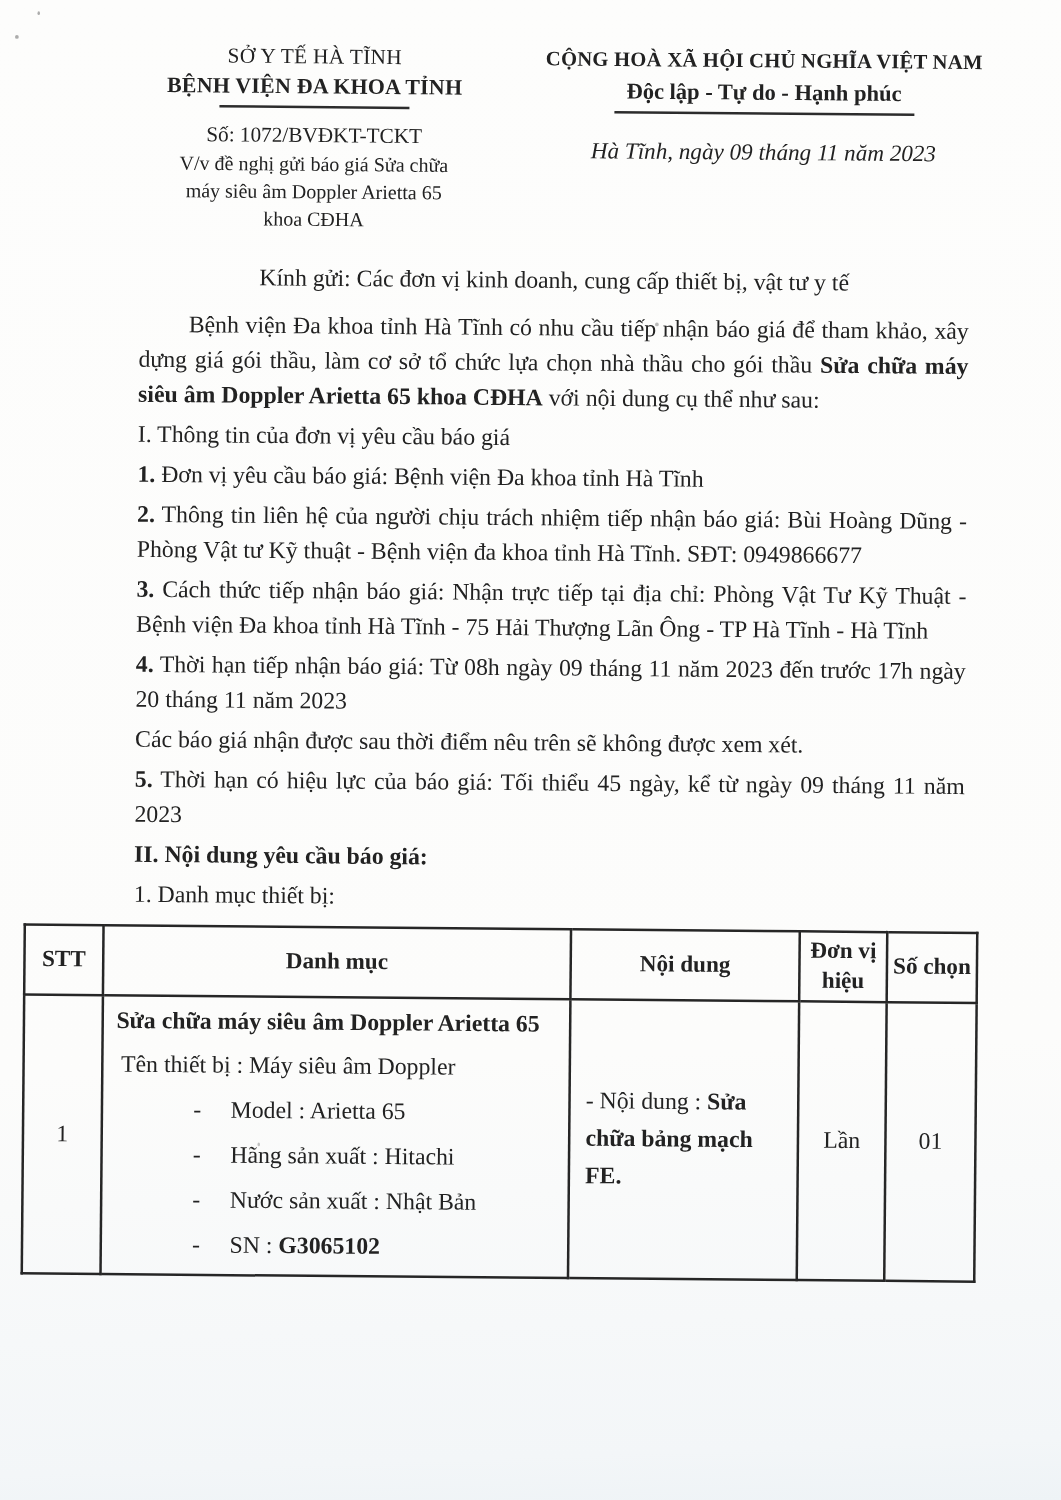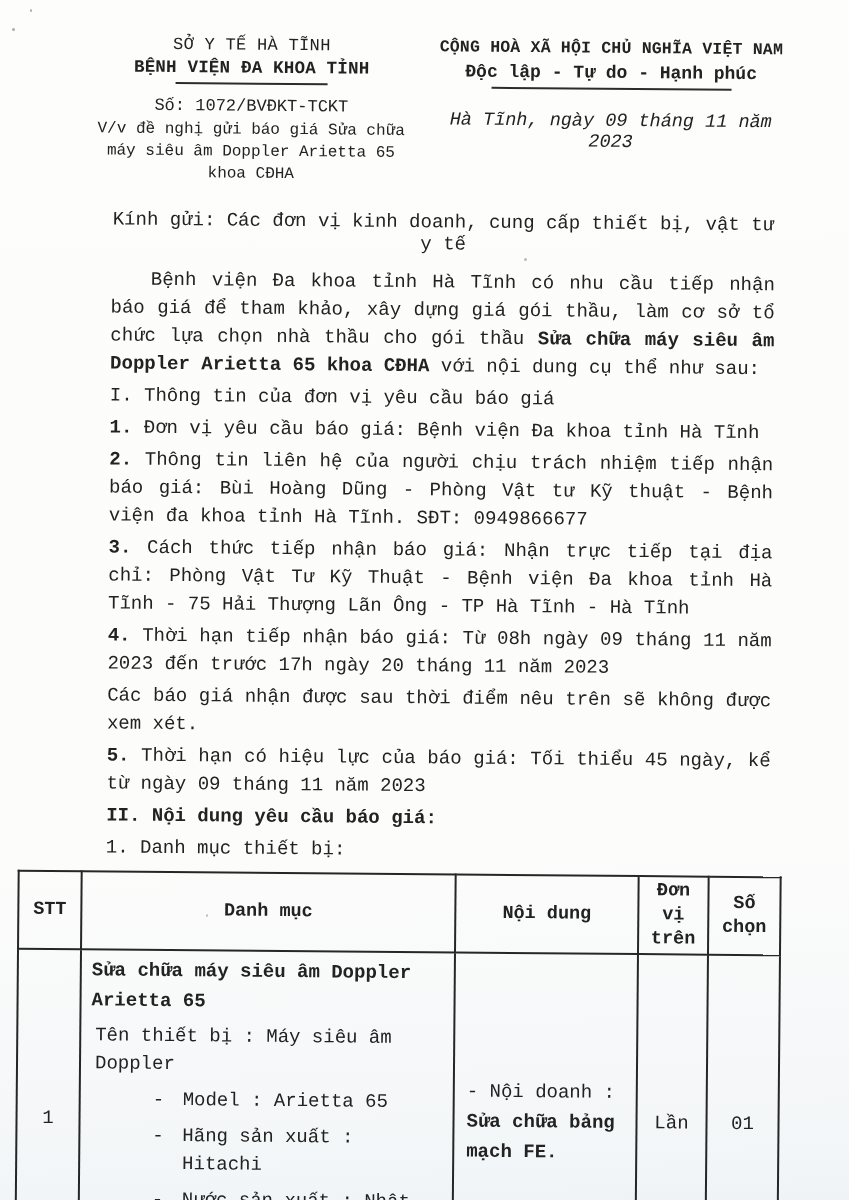--- a/index.html
+++ b/index.html
@@ -1,21 +1,21 @@
 <!DOCTYPE html>
 <html><head>
 <meta charset="utf-8">
 <style>
   html,body{margin:0;padding:0;background:#e8e8e8;}
   .page{
     position:relative;
     width:849px;height:1200px;
     margin:0 auto;
     background:linear-gradient(178deg,#fdfdfc 0%,#fcfcfb 70%,#f3f6f8 96%,#eef3f6 100%);
-    font-family:Liberation Mono, monospace;
+    font-family:Liberation Serif, serif;
     color:#222;
     overflow:hidden;
   }
   .doc{
     position:absolute;top:34px;left:0;right:0;
     transform:rotate(0.5deg);
     transform-origin:60px 0;
   }
   
   .header{display:flex;padding:0 56px 0 96px;}
@@ -119,21 +119,21 @@
           <col style="width:374px">
           <col style="width:183px">
           <col style="width:70px">
           <col style="width:72px">
         </colgroup>
         <thead>
           <tr>
             <th>STT</th>
             <th>Danh mục</th>
             <th>Nội dung</th>
-            <th>Đơn vị trên</th>
+            <th>Đơn vị hiệu</th>
             <th>Số chọn</th>
           </tr>
         </thead>
         <tbody>
           <tr>
             <td class="stt-cell">1</td>
             <td class="item-cell">
               <div class="item-title">Sửa chữa máy siêu âm Doppler Arietta 65</div>
               <div class="device-line">Tên thiết bị : Máy siêu âm Doppler</div>
               <div class="spec-line">
@@ -146,21 +146,21 @@
                 </div>
               <div class="spec-line">
                   <span class="spec-dash">-</span>
                   <span>Nước sản xuất : Nhật Bản</span>
                 </div>
               <div class="spec-line">
                   <span class="spec-dash">-</span>
                   <span><span>SN : </span><span class="b">G3065102</span></span>
                 </div>
             </td>
-            <td class="content-cell"><span>- Nội doanh : </span><span class="b">Sửa chữa bảng mạch FE.</span></td>
+            <td class="content-cell"><span>- Nội dung : </span><span class="b">Sửa chữa bảng mạch FE.</span></td>
             <td class="unit-cell">Lần</td>
             <td class="qty-cell">01</td>
           </tr>
         </tbody>
       </table>
     </div>
   </div>
 </div>
 
 </body></html>

